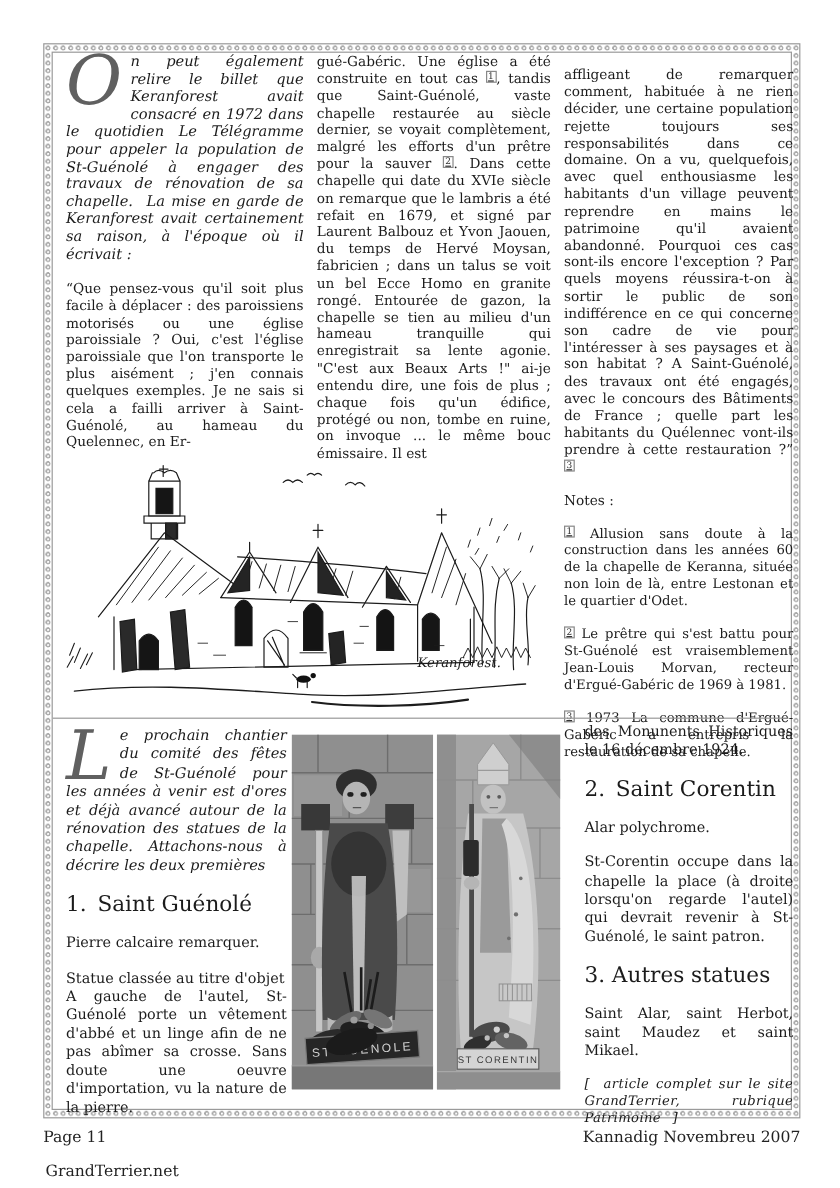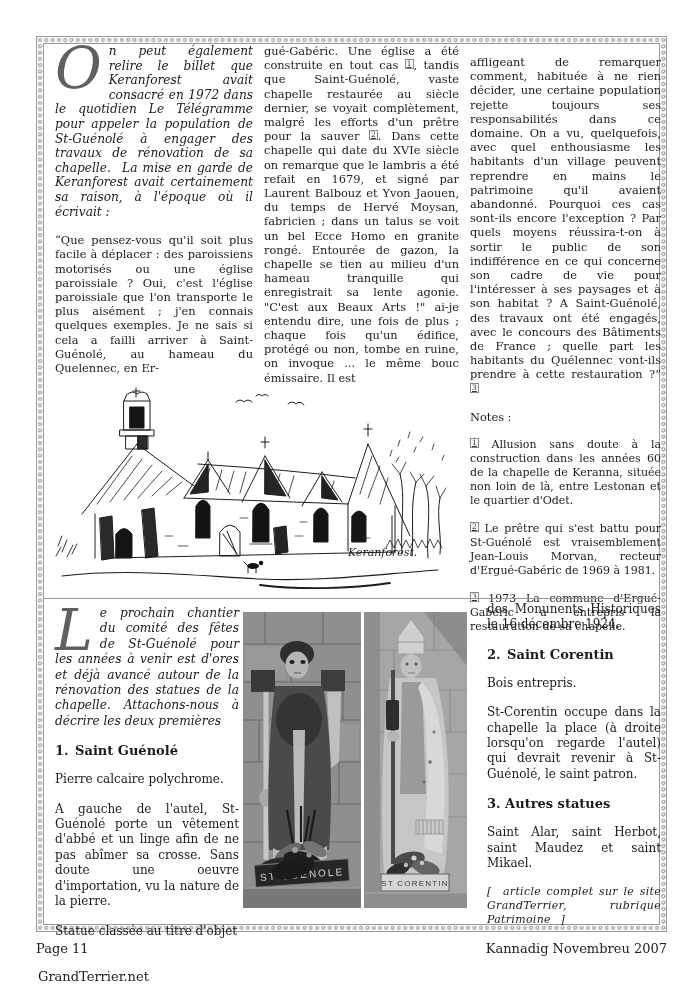--- a/index.html
+++ b/index.html
@@ -26,21 +26,21 @@
       border:0.5px solid #888;padding:0 1px;text-decoration:underline;color:#333;background:#fdfdfd;}
   
   #drawing{position:absolute;left:50px;top:386px;width:398px;height:210px;text-align:center;}
   
   #divider{position:absolute;left:44px;top:598px;width:613px;border-top:1px solid #999;}
   
   #bcol1{left:55px;top:606px;width:184px;}
   #bcol2{left:487px;top:602px;width:174px;}
   .b-txt{font-size:12px;line-height:15.4px;}
   .b-intro{font-style:italic;font-size:12.2px;line-height:15.4px;}
-  .bhead{font-weight:bold;font-size:13px;margin:20px 0 15px 0;white-space:pre-wrap;}
+  .bhead{font-weight:normal;font-size:18px;margin:20px 0 15px 0;white-space:pre-wrap;}
   .b-small{font-size:11px;line-height:14px;letter-spacing:0.3px;font-style:italic;}
   .col .last{margin-bottom:0;}
   
   #photos{position:absolute;left:243px;top:612px;width:224px;height:296px;display:flex;gap:3px;}
   
   #footer{position:absolute;left:36px;top:941px;width:631px;font-size:13px;color:#222;}
   #footer .fl{position:absolute;left:2px;top:0;margin-top:28px;}
   #footer .fc{position:absolute;left:0;width:100%;text-align:left;top:0;}
   #footer .fr{position:absolute;right:0;top:0;}
   svg{display:block;}
@@ -135,23 +135,23 @@
       </g>
       <text x="298" y="170" font-size="11" font-style="italic" fill="#1c1c1c" font-family="DejaVu Serif, serif">Keranforest.</text>
     </svg>
   </div>
 
   <div id="divider"></div>
 
   <div id="bcol1" class="col">
     <p class="b-intro"><span class="dropcap">L</span><span>e prochain chantier du comité des fêtes de St-Guénolé pour les années à venir est d'ores et déjà avancé autour de la rénovation des statues de la chapelle. Attachons-nous à décrire les deux premières</span></p>
     <p class="bhead">1. Saint Guénolé</p>
-    <p class="b-txt">Pierre calcaire polychrome.</p>
+    <p class="b-txt">Pierre calcaire remarquer.</p>
+    <p class="b-txt last">Statue classée au titre d'objet</p>
     <p class="b-txt">A gauche de l'autel, St-Guénolé porte un vêtement d'abbé et un linge afin de ne pas abîmer sa crosse. Sans doute une oeuvre d'importation, vu la nature de la pierre.</p>
-    <p class="b-txt last">Statue classée au titre d'objet</p>
   </div>
 
   <div id="photos">
     <svg viewBox="0 0 118 296" width="118" height="296">
       <rect x="0" y="0" width="118" height="296" fill="#8f8f8f"></rect>
       <g stroke="#6d6d6d" stroke-width="1.2">
         <path d="M0,32 H118 M0,70 H118 M0,108 H118 M0,150 H118 M0,192 H118 M0,230 H118"></path>
         <path d="M22,0 V32 M80,0 V32 M48,32 V70 M100,70 V108 M16,108 V150 M96,150 V192"></path>
       </g>
       <rect x="2" y="34" width="40" height="34" fill="#9d9d9d" opacity="0.7"></rect>
@@ -232,21 +232,21 @@
         <text x="51" y="274" text-anchor="middle" font-size="8" letter-spacing="1.2" fill="#3a3a3a" font-family="Liberation Sans, sans-serif">ST CORENTIN</text>
       </g>
       <rect x="0" y="281" width="103" height="15" fill="#8e8e8e"></rect>
       <path d="M0,281 H103" stroke="#a8a8a8" stroke-width="1.2"></path>
     </svg>
   </div>
 
   <div id="bcol2" class="col">
     <p class="b-txt">des Monunents Historiques le 16 décembre 1924.</p>
     <p class="bhead">2. Saint Corentin</p>
-    <p class="b-txt">Bois entrepris.</p>
+    <p class="b-txt">Alar polychrome.</p>
     <p class="b-txt">St-Corentin occupe dans la chapelle la place (à droite lorsqu'on regarde l'autel) qui devrait revenir à St-Guénolé, le saint patron.</p>
     <p class="bhead">3. Autres statues</p>
     <p class="b-txt">Saint Alar, saint Herbot, saint Maudez et saint Mikael.</p>
     <p class="b-small last">[  article complet sur le site GrandTerrier, rubrique Patrimoine  ]</p>
   </div>
 
   <div id="footer">
     <span class="fl">GrandTerrier.net</span>
     <span class="fc">Page 11</span>
     <span class="fr">Kannadig Novembreu 2007</span>

